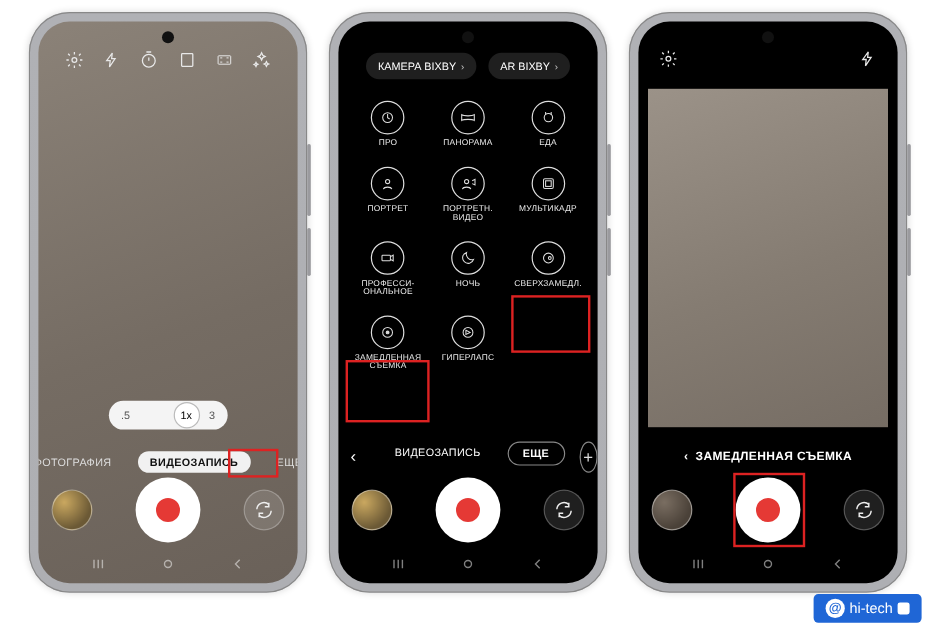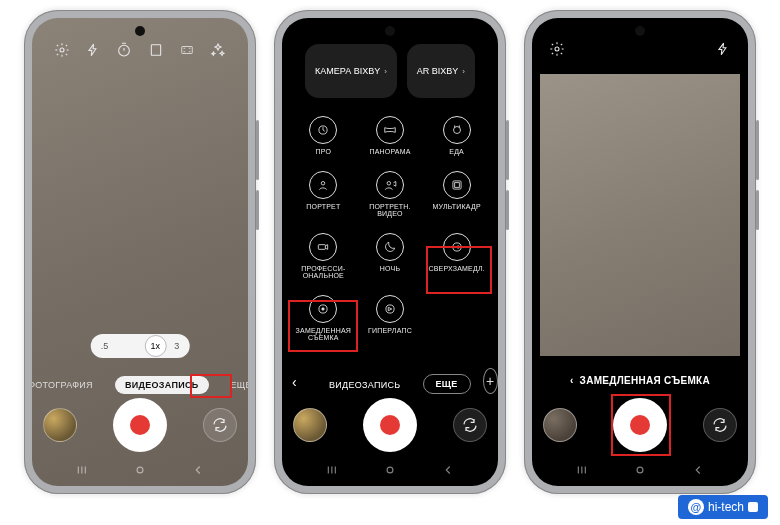--- a/index.html
+++ b/index.html
@@ -91,21 +91,21 @@
     border-radius: 50%;
     width: 22px; height: 22px;
     display: flex; align-items: center; justify-content: center;
     font-size: 9px; color: #000; margin-left: 28px;
   }
   .modes-row {
     position: absolute;
     bottom: 92px;
     left: 0; right: 0;
     display: flex;
-    align-items: flex-end;
+    align-items: flex-start;
     justify-content: center;
     gap: 12px;
     color: #ddd;
     font-size: 9px;
     letter-spacing: .3px;
   }
   .modes-row.dark { color: #fff; }
   .mode-chip {
     padding: 4px 10px;
     border-radius: 14px;
@@ -175,21 +175,21 @@
   .pill-row {
     display: flex;
     gap: 10px;
     justify-content: center;
     margin-top: 26px;
   }
   .pill-btn {
     background: rgba(255,255,255,.12);
     color: #fff;
     font-size: 9px;
-    padding: 22px 10px;
+    padding: 6px 10px;
     border-radius: 14px;
     display: flex; align-items: center; gap: 4px;
   }
   .pill-btn .chev { font-size: 8px; opacity: .7; }
   .mode-grid {
     margin-top: 14px;
     display: grid;
     grid-template-columns: repeat(3, 1fr);
     row-gap: 8px;
     padding: 0 8px;

